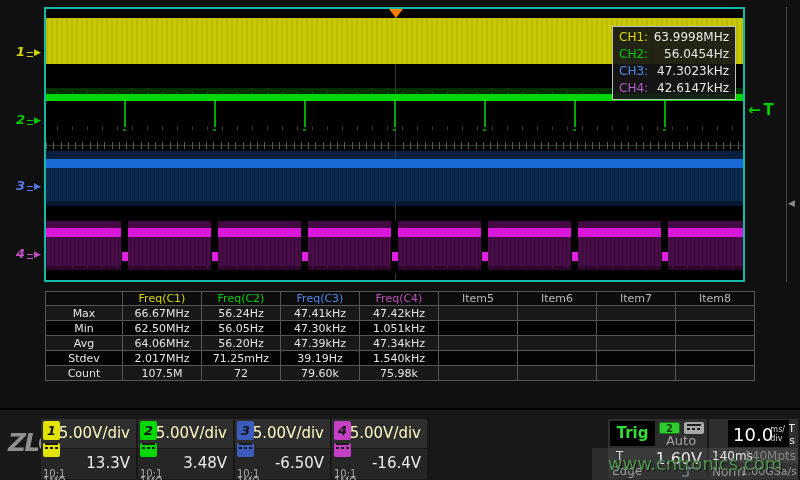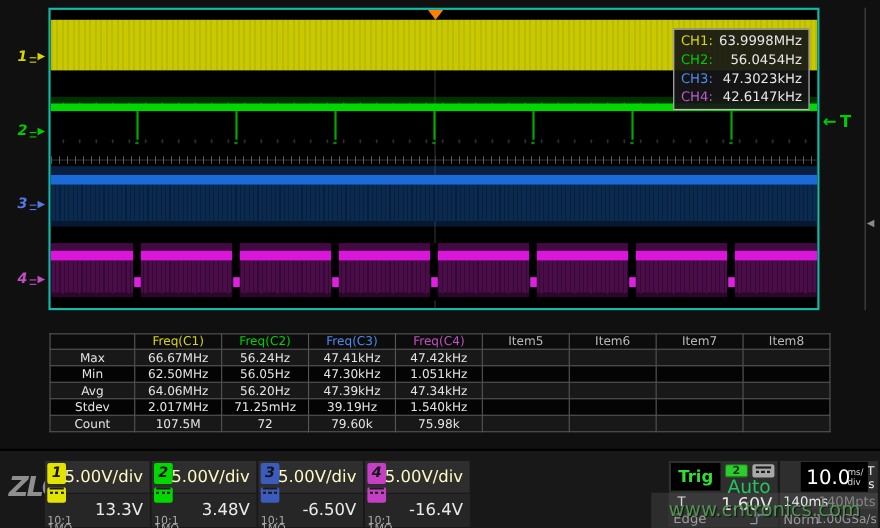--- a/index.html
+++ b/index.html
@@ -51,21 +51,21 @@
   .chm-n { font-size:13px; font-style:italic; }
   .chm-g { width:6px; height:5px; border-top:1px solid currentColor; border-bottom:1px solid currentColor; margin:6px 1px 0 2px; }
   .chm-a { font-size:9px; }
   .trig-level { position:absolute; left:748px; top:100px; color:#00cc00; font-weight:bold; }
   .tl-arrow { font-size:15px; } .tl-t { font-size:15px; margin-left:3px; }
   .right-divider { position:absolute; left:786px; top:7px; width:1px; height:275px; background:#4a4a4a; }
   .collapse-arrow { position:absolute; left:788px; top:198px; color:#8a8a8a; font-size:9px; }
 
   
   .mtable { position:absolute; left:45px; top:291px; }
-  .mtable table { border-collapse:collapse; table-layout:fixed;margin-top:12px; }
+  .mtable table { border-collapse:collapse; table-layout:fixed; }
   .mtable th, .mtable td { border:1px solid #565656; font-weight:normal; text-align:center;
           font-size:11px; color:#e4e4e4; white-space:nowrap; overflow:hidden; height:15px; }
   .mtable thead tr { background:#0c0c0c; }
   .mtable tbody tr:nth-child(odd) { background:#181818; }
   .mtable tbody tr:nth-child(even) { background:#040404; }
 
   
   .bottom-bar { position:absolute; left:0; top:408px; width:800px; height:72px; background:#181818; border-top:2px solid #020202; }
   .logo { position:absolute; left:8px; top:18px; color:#8f8f8f; font-weight:bold; font-style:italic;
           font-size:25px; letter-spacing:-2px; }
@@ -87,21 +87,21 @@
 
   .trig-card { left:608px; width:99px; }
   .t-half2 { position:absolute; left:0; right:0; top:29px; height:15px; background:#272727; }
   .t-half3 { position:absolute; left:0; right:0; top:44px; bottom:0; background:#1f1f1f; }
   .trig-box { position:absolute; left:2px; top:2px; width:45px; height:25px; background:#000;
           color:#33dd33; font-weight:bold; font-size:15px; text-align:center; line-height:25px; }
   .src-badge { position:absolute; left:51px; top:3px; width:21px; height:12px; background:#2ecc2e; border:1px solid #1a7a1a;
           border-radius:2px; color:#0a3a0a; font-weight:bold; font-size:10px; text-align:center; line-height:11px; }
   .dc-badge2 { position:absolute; left:76px; top:3px; width:20px; height:12px; background:#a8a8a8; border-radius:2px; }
   .dc-badge2 i { margin:2px 3px 0; }
-  .trig-mode { position:absolute; left:49px; top:14px; width:48px; text-align:center; font-size:17px; color:#22c55e; }
+  .trig-mode { position:absolute; left:49px; top:14px; width:48px; text-align:center; font-size:13px; color:#a3a3a3; }
   .tlevlab { position:absolute; left:8px; top:30px; font-size:12px; color:#dcdcdc; }
   .tlev { position:absolute; right:5px; top:30px; font-size:16px; color:#ececec; }
   .tedge { position:absolute; left:4px; top:45px; font-size:12px; color:#999; }
   .edge-icon { position:absolute; right:8px; top:46px; }
 
   .tb-card { left:709px; width:89px; }
   .tb-box { position:absolute; left:19px; top:1px; width:61px; height:27px; background:#000; z-index:2; }
   .tb-scale { position:absolute; left:5px; top:4px; font-size:18px; color:#fff; }
   .tb-unit { position:absolute; right:4px; top:5px; font-size:8px; line-height:9px; color:#d8d8d8; text-align:left; }
   .tb-mode { position:absolute; right:3px; top:3px; font-size:11px; color:#ececec; }

